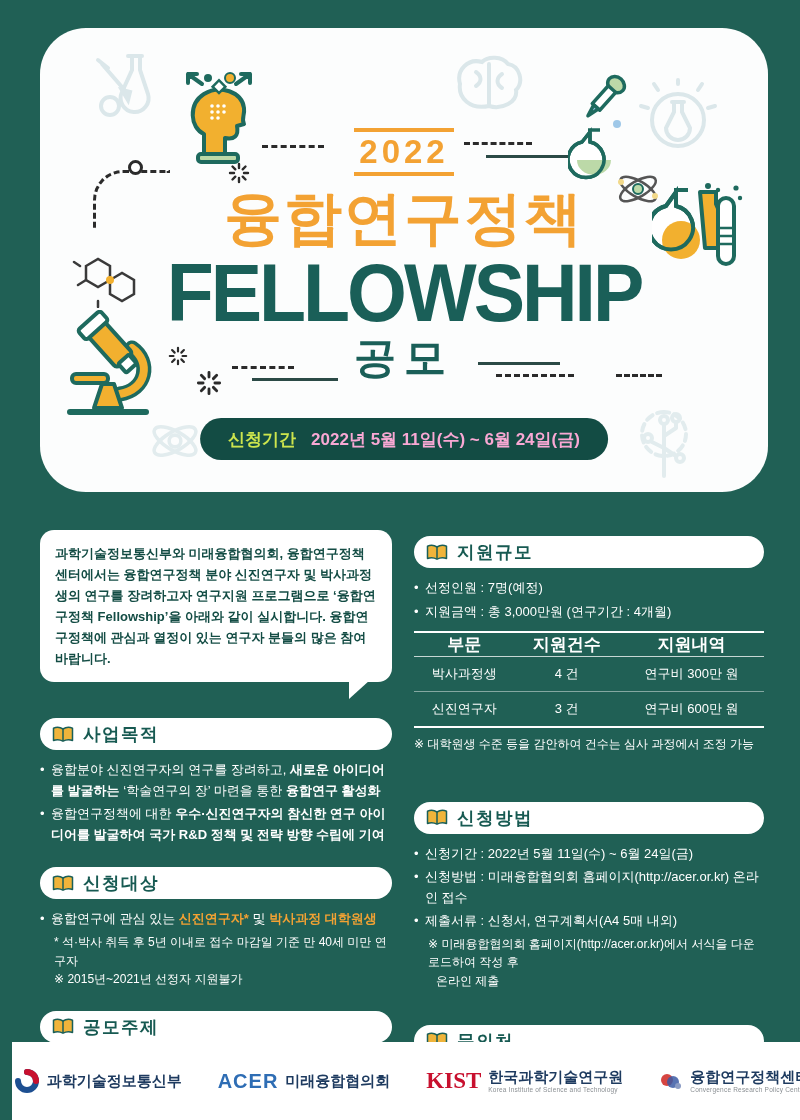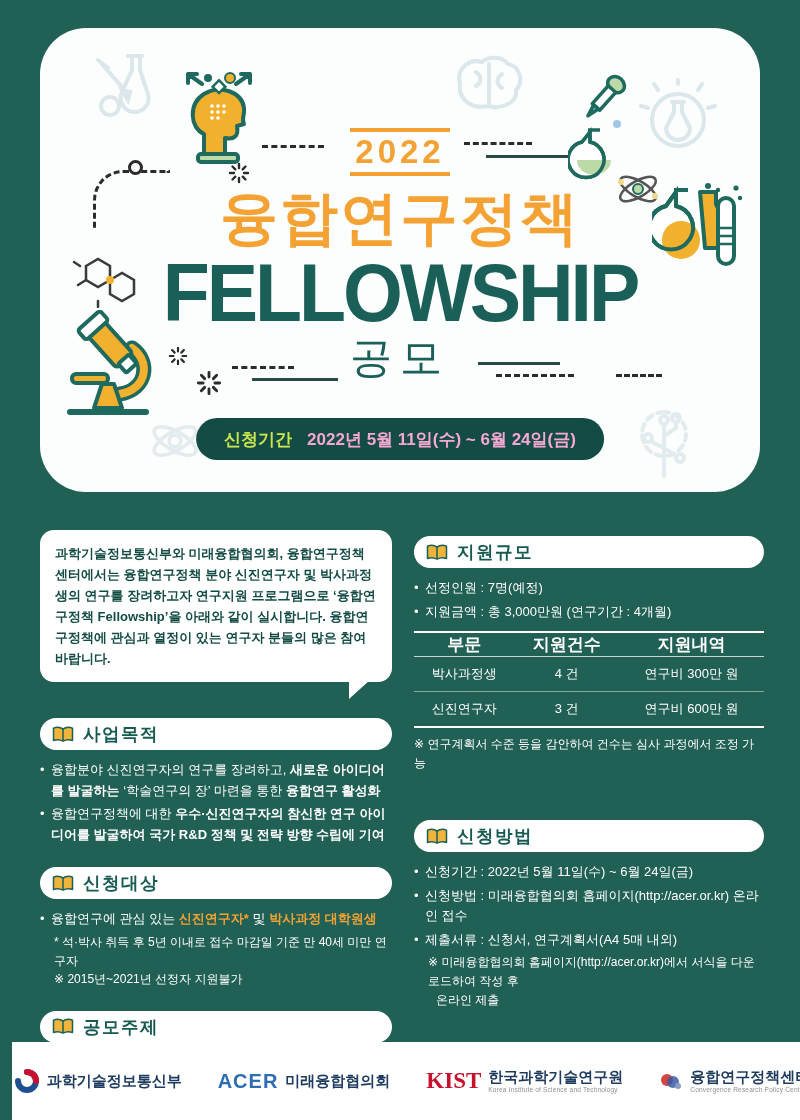--- a/index.html
+++ b/index.html
@@ -1,27 +1,27 @@
 <!DOCTYPE html>
 <html><head>
 <meta charset="utf-8">
 <style>
   html,body{margin:0;padding:0;}
   body{width:800px;height:1120px;font-family:"Liberation Sans","DejaVu Sans",sans-serif;}
   #poster{position:relative;width:800px;height:1120px;background:#206055;overflow:hidden;}
 
   
-  .card{position:absolute;left:40px;top:28px;width:720px;height:464px;background:#fcfdfd;border-radius:46px;}
+  .card{position:absolute;left:40px;top:28px;width:720px;height:464px;background:#fcfdfd;border-radius:46px;padding-left:8px;}
 
   .year-wrap{position:absolute;top:100px;left:0;width:100%;text-align:center;}
   .year-rule{width:100px;height:4px;background:#f3a233;margin:0 auto;}
   .year{color:#f3a233;font-size:33px;font-weight:bold;letter-spacing:4px;line-height:1.2;}
   .title-kr{position:absolute;top:152px;left:0;width:100%;text-align:center;color:#f3a233;font-size:58px;font-weight:900;letter-spacing:2px;}
   .title-en{position:absolute;top:220px;left:0;width:100%;text-align:center;color:#1a5f58;font-size:77px;font-weight:900;letter-spacing:-3px;transform:scaleY(1.06);}
-  .title-sub{position:absolute;top:302px;left:0;width:100%;text-align:center;color:#1a5f58;font-size:42px;font-weight:400;letter-spacing:8px;}
+  .title-sub{position:absolute;top:302px;left:0;width:100%;text-align:center;color:#1a5f58;font-size:42px;font-weight:700;letter-spacing:8px;}
 
   .period-pill{position:absolute;top:390px;left:50%;transform:translateX(-50%);height:42px;background:#134c44;border-radius:24px;display:flex;align-items:center;gap:15px;padding:0 28px;white-space:nowrap;}
   .period-label{color:#cde54d;font-weight:bold;font-size:17px;}
   .period-value{color:#f9a8d4;font-weight:bold;font-size:17px;}
 
   
   .dash{position:absolute;height:0;border-top:3px dashed #2b2b2b;}
   .solidline{position:absolute;height:3px;background:#2b4a46;}
   .dash-path{position:absolute;left:53px;top:142px;width:74px;height:56px;border-top:3px dashed #2b2b2b;border-left:3px dashed #2b2b2b;border-top-left-radius:30px;}
   .dash-dot{position:absolute;left:88px;top:132px;width:9px;height:9px;border:3px solid #2b2b2b;border-radius:50%;background:#fff;}
@@ -305,21 +305,21 @@
             <td>4 건</td>
             <td>연구비 300만 원</td>
           </tr>
           <tr class="last">
             <td>신진연구자</td>
             <td>3 건</td>
             <td>연구비 600만 원</td>
           </tr>
         </tbody>
       </table>
-      <div class="note" style="padding-left:0;">※ 연구계획서 수준 등을 감안하여 건수는 심사 과정에서 조정 가능</div>
+      <div class="note" style="padding-left:0;">※ 대학원생 수준 등을 감안하여 건수는 심사 과정에서 조정 가능</div>
     </div>
 
     <div class="sec" style="margin-bottom:34px;">
       <div class="pill">
         <svg width="22" height="17" viewBox="0 0 22 17">
             <path d="M11 3 C8.2 1.2 4 1.2 1.5 2.2 V14.5 C4 13.5 8.2 13.6 11 15.2 C13.8 13.6 18 13.5 20.5 14.5 V2.2 C18 1.2 13.8 1.2 11 3 Z" fill="#f0b43a" stroke="#1a5f58" stroke-width="1.5" stroke-linejoin="round"></path>
             <path d="M11 3 V15" stroke="#1a5f58" stroke-width="1.5"></path>
           </svg>
         <span class="pill-title">신청방법</span>
       </div>

